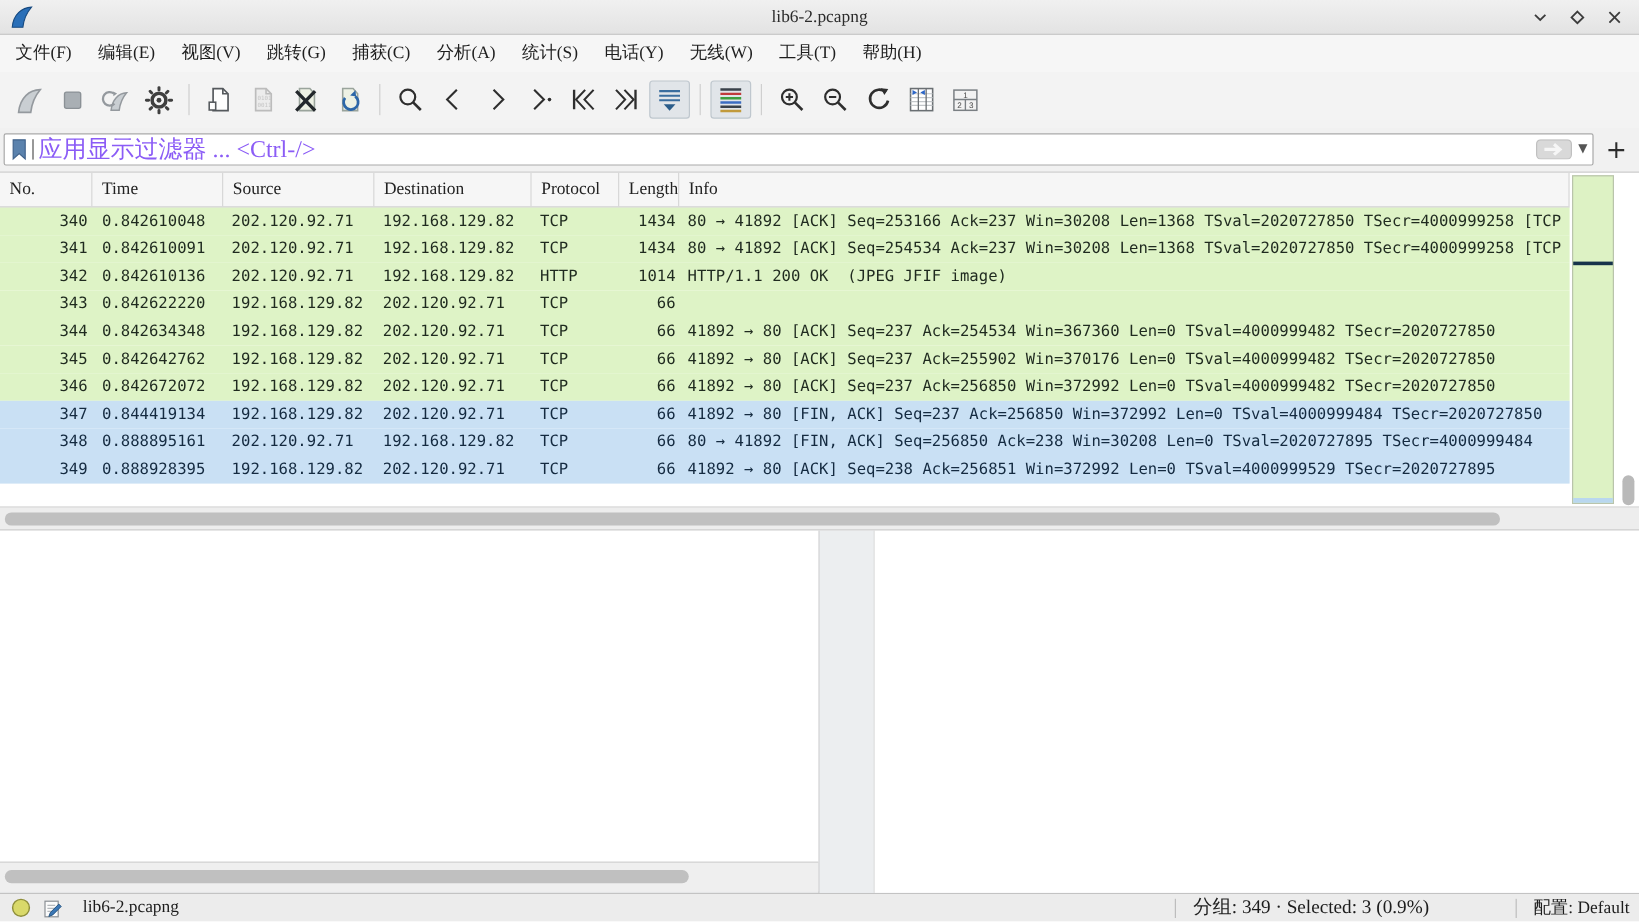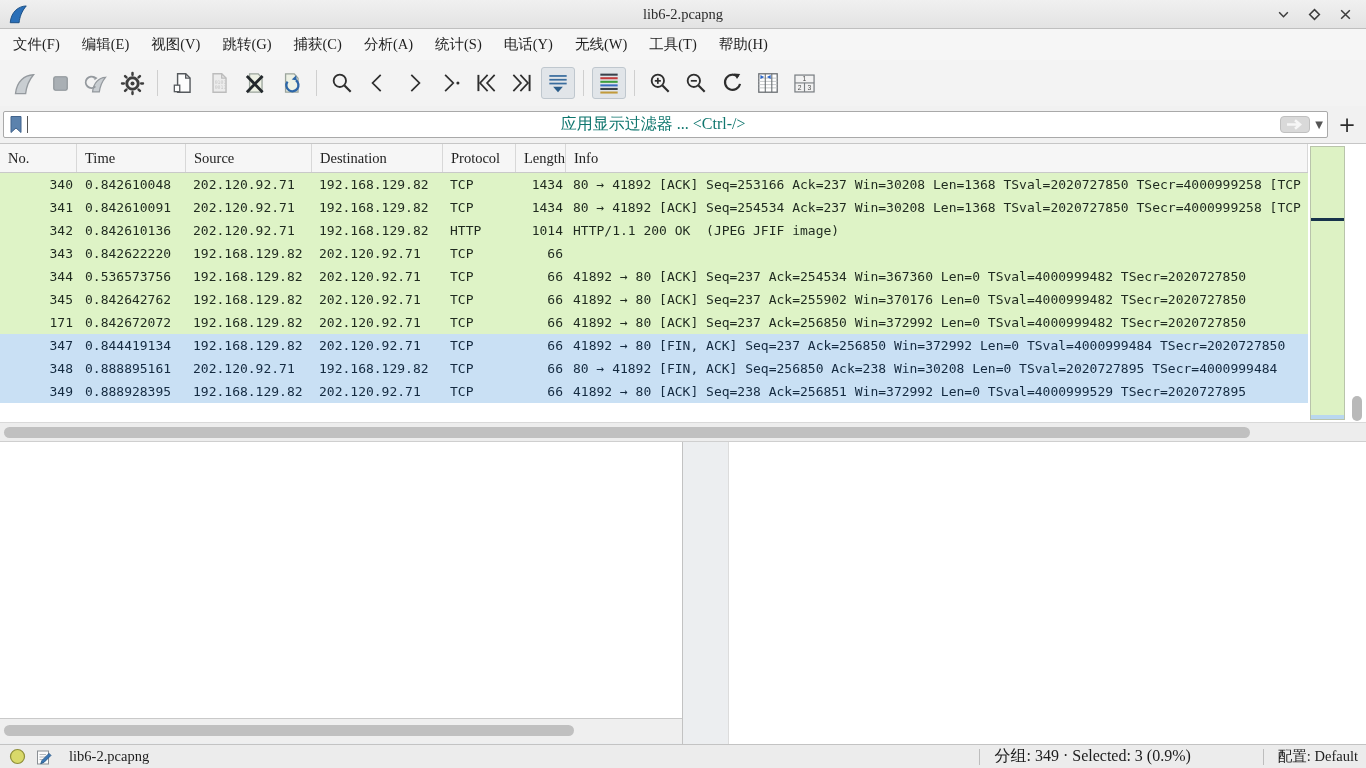--- a/index.html
+++ b/index.html
@@ -24,21 +24,21 @@
             border:1px solid transparent; border-radius:3px; background:transparent; margin:0 1px; }
   .tb-btn.active { background:#e1e5e9; border-color:#bfc7ce; }
   .tb-sep { width:1px; height:26px; background:#cfcfcf; margin:0 7px; }
 
   
   .filterbar { height:38px; background:#f1f1f1; border-bottom:1px solid #c6c6c6; display:flex; align-items:center; padding:0 6px 0 3px; }
   .filter-field { flex:1; height:27px; background:#fff; border:1px solid #a9a9a9; border-radius:2px;
                   display:flex; align-items:center; padding:0 4px 0 5px; }
   .filter-bookmark { display:flex; align-items:center; margin-right:4px; }
   .filter-cursor { width:1px; height:17px; background:#555; margin-right:4px; }
-  .filter-placeholder { flex:1; font-size:16px; color:#0f766e; white-space:nowrap; overflow:hidden;text-align:center; }
+  .filter-placeholder { flex:1; font-size:20px; color:#8b5cf6; white-space:nowrap; overflow:hidden; }
   .filter-apply { display:flex; align-items:center; margin-left:6px; }
   .filter-caret { font-size:10px; color:#555; margin-left:5px; font-family:"DejaVu Sans",sans-serif; }
   .filter-add { width:26px; text-align:center; font-size:21px; color:#2c2c2c; margin-left:6px;
                 font-family:"DejaVu Sans",sans-serif; }
 
   
   .packet-area { height:278px; background:#fff; position:relative; overflow:hidden; }
   .pl-header { display:flex; height:29px; background:#f6f6f6; border-bottom:1px solid #c9c9c9; width:1308px; }
   .pl-h { font-size:14.5px; color:#222; line-height:28px; padding-left:8px; border-right:1px solid #d8d8d8;
           overflow:hidden; white-space:nowrap; }
@@ -363,38 +363,38 @@
       <div class="pl-row">
         <div class="pl-cell cell-no">343</div>
         <div class="pl-cell cell-time">0.842622220</div>
         <div class="pl-cell cell-src">192.168.129.82</div>
         <div class="pl-cell cell-dst">202.120.92.71</div>
         <div class="pl-cell cell-proto">TCP</div>
         <div class="pl-cell cell-len">66</div>
       </div>
       <div class="pl-row">
         <div class="pl-cell cell-no">344</div>
-        <div class="pl-cell cell-time">0.536573756</div>
+        <div class="pl-cell cell-time">0.842634348</div>
         <div class="pl-cell cell-src">192.168.129.82</div>
         <div class="pl-cell cell-dst">202.120.92.71</div>
         <div class="pl-cell cell-proto">TCP</div>
         <div class="pl-cell cell-len">66</div>
         <div class="pl-cell cell-info">41892 → 80 [ACK] Seq=237 Ack=254534 Win=367360 Len=0 TSval=4000999482 TSecr=2020727850</div>
       </div>
       <div class="pl-row">
         <div class="pl-cell cell-no">345</div>
         <div class="pl-cell cell-time">0.842642762</div>
         <div class="pl-cell cell-src">192.168.129.82</div>
         <div class="pl-cell cell-dst">202.120.92.71</div>
         <div class="pl-cell cell-proto">TCP</div>
         <div class="pl-cell cell-len">66</div>
         <div class="pl-cell cell-info">41892 → 80 [ACK] Seq=237 Ack=255902 Win=370176 Len=0 TSval=4000999482 TSecr=2020727850</div>
       </div>
       <div class="pl-row">
-        <div class="pl-cell cell-no">171</div>
+        <div class="pl-cell cell-no">346</div>
         <div class="pl-cell cell-time">0.842672072</div>
         <div class="pl-cell cell-src">192.168.129.82</div>
         <div class="pl-cell cell-dst">202.120.92.71</div>
         <div class="pl-cell cell-proto">TCP</div>
         <div class="pl-cell cell-len">66</div>
         <div class="pl-cell cell-info">41892 → 80 [ACK] Seq=237 Ack=256850 Win=372992 Len=0 TSval=4000999482 TSecr=2020727850</div>
       </div>
       <div class="pl-row selected">
         <div class="pl-cell cell-no">347</div>
         <div class="pl-cell cell-time">0.844419134</div>

